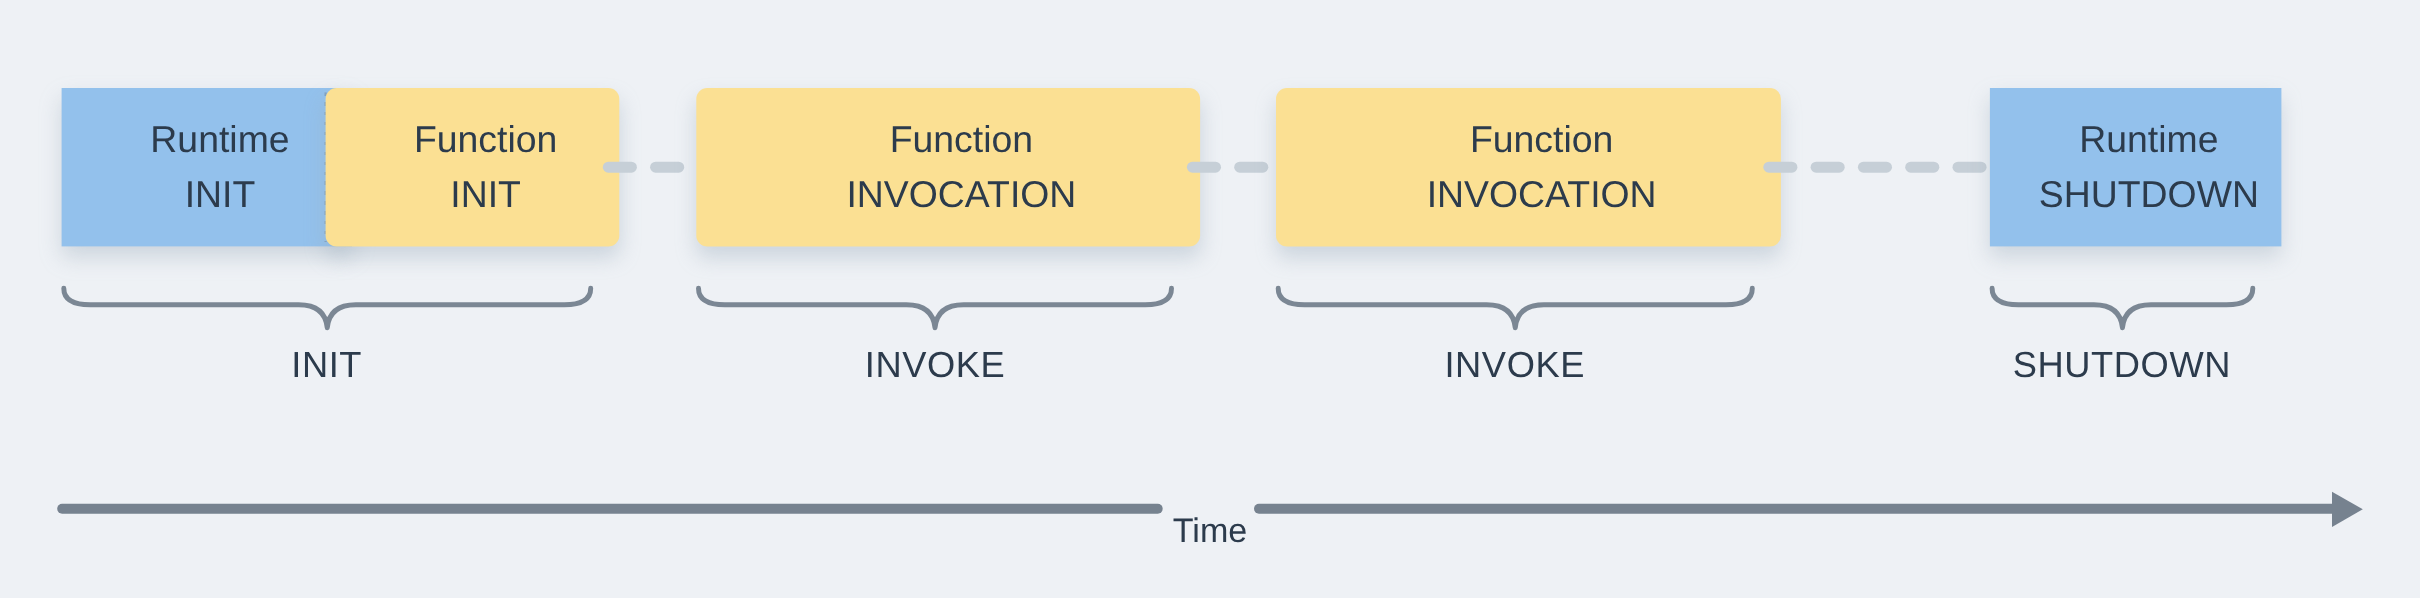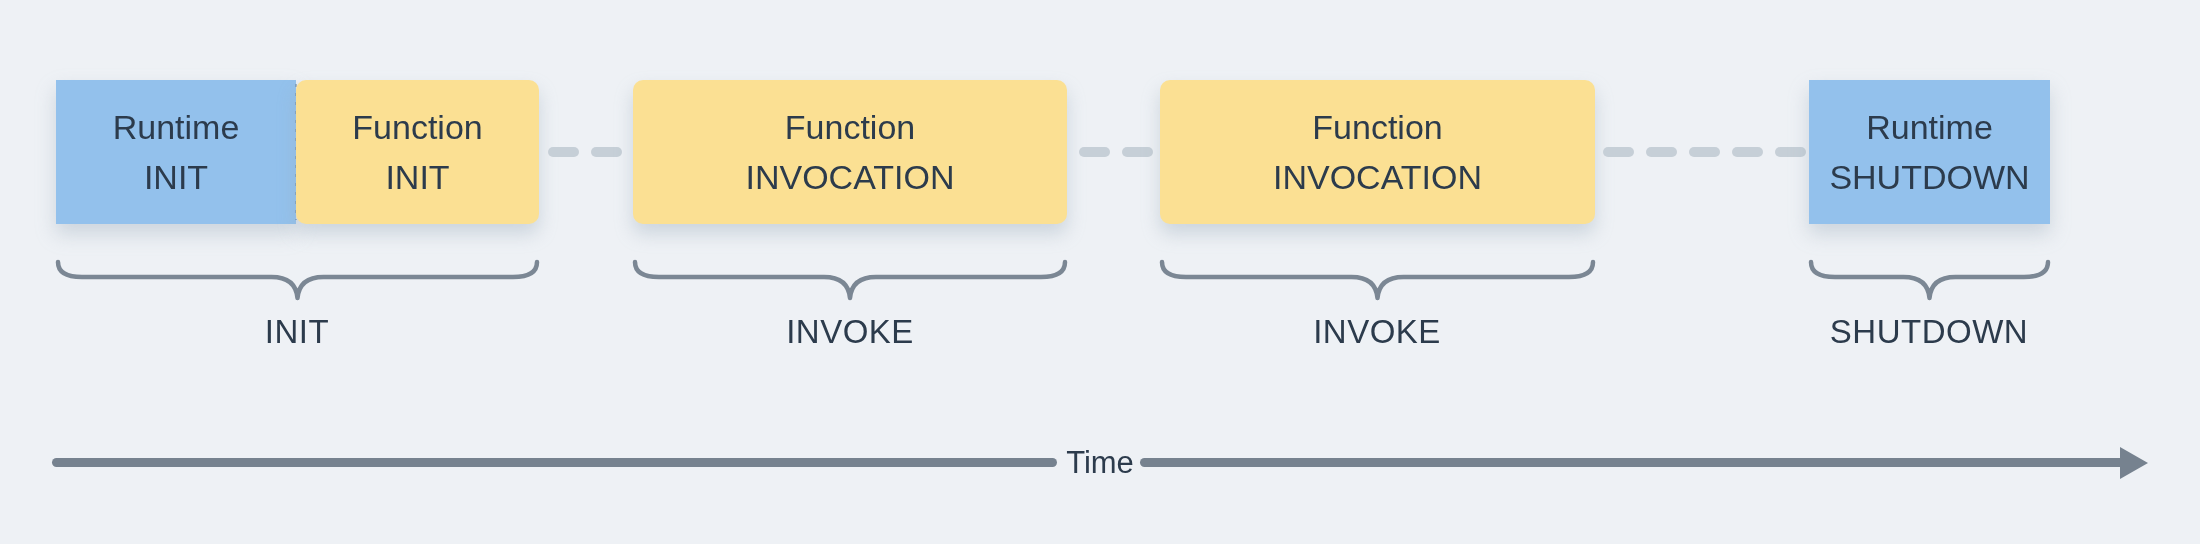--- a/index.html
+++ b/index.html
@@ -21,20 +21,21 @@
     display: flex;
     flex-direction: column;
     align-items: center;
     justify-content: center;
     text-align: center;
     color: var(--box-text, #2c3b4c);
     font-size: 34px;
     font-weight: 500;
     line-height: 50px;
     box-shadow: 0 10px 18px rgba(156, 172, 188, 0.40);
+    padding-left: 24px;
   }
   .phase-box.runtime { background: var(--runtime-blue, #93c1ec); }
   .phase-box.function { background: var(--function-yellow, #fbe093); border-radius: 10px; }
   .box-divider {
     position: absolute;
     top: 84px;
     height: 136px;
     width: 2px;
     background-image: repeating-linear-gradient(
       to bottom,
@@ -81,21 +82,21 @@
     position: absolute;
     top: 458px;
     height: 9px;
     border-radius: 5px;
     background: var(--arrow-gray, #76828f);
   }
   .time-line.left  { left: 52px;   width: 1005px; }
   .time-line.right { left: 1140px; width: 985px;  }
   .time-label {
     position: absolute;
-    top: 444px;
+    top: 464px;
     left: 1100px;
     transform: translateX(-50%);
     color: var(--box-text, #2c3b4c);
     font-size: 31px;
     font-weight: 500;
     line-height: 37px;
     white-space: nowrap;
     text-align: right;
   }
   .time-arrowhead {

